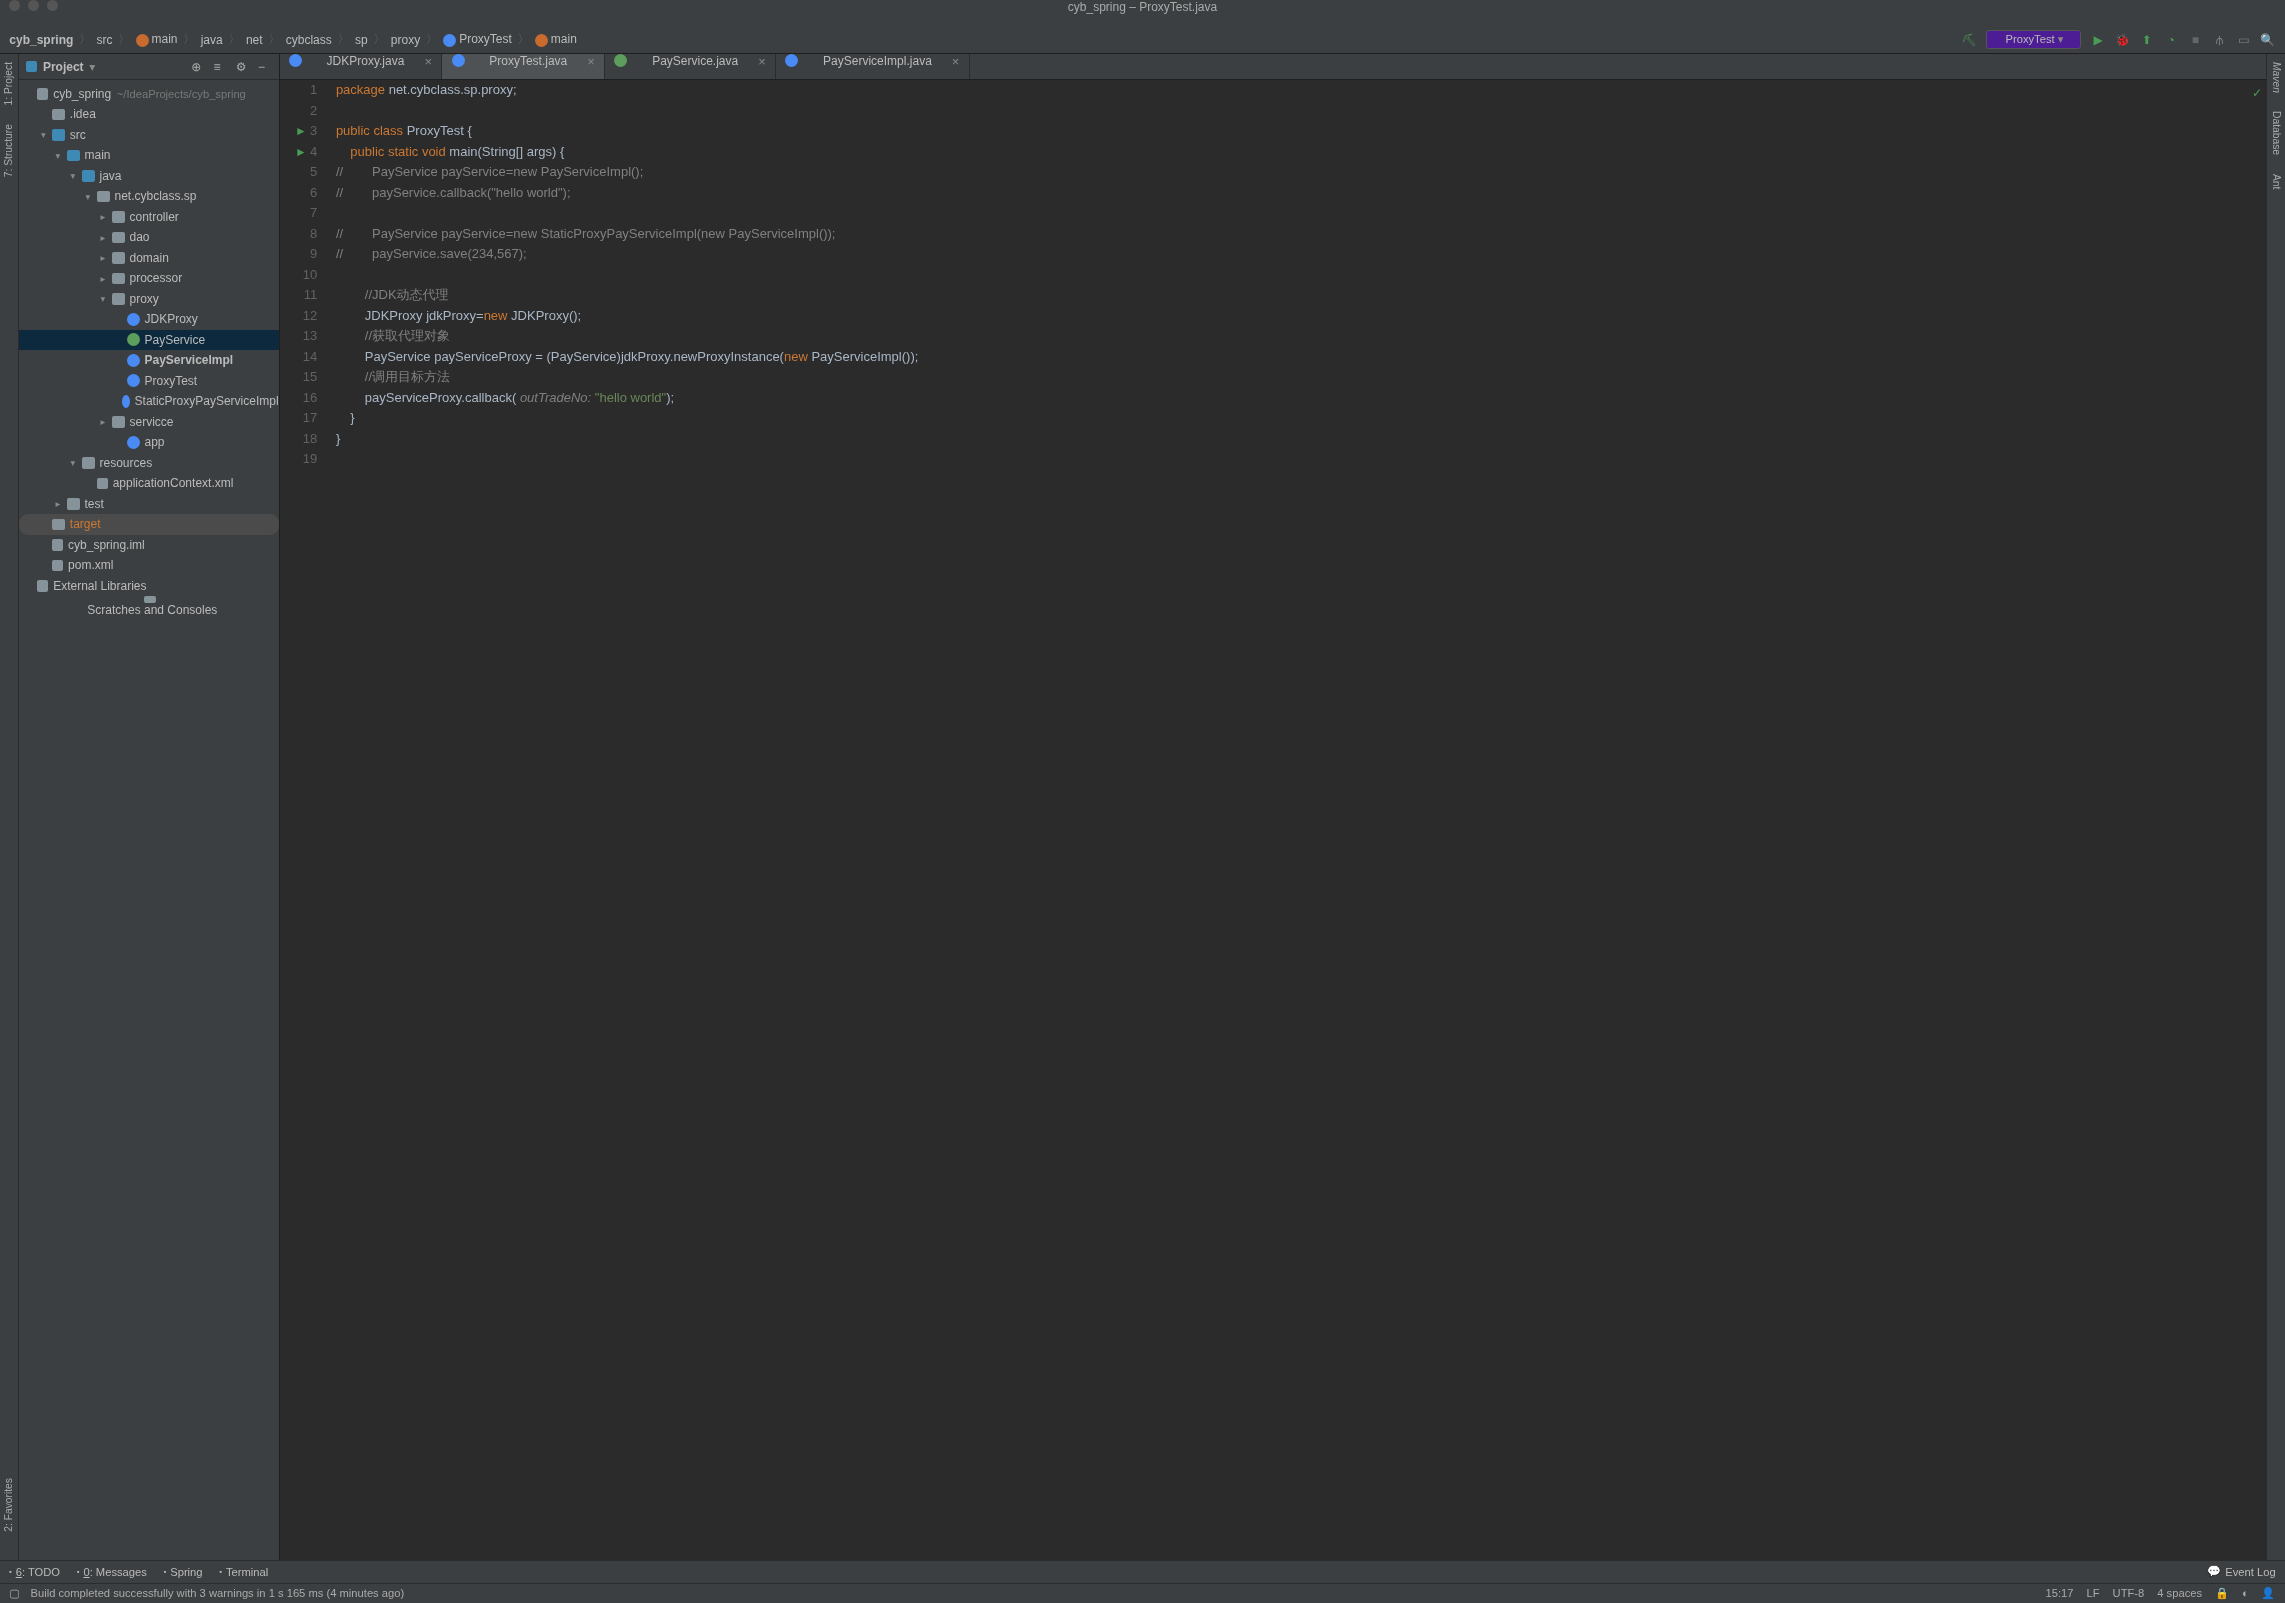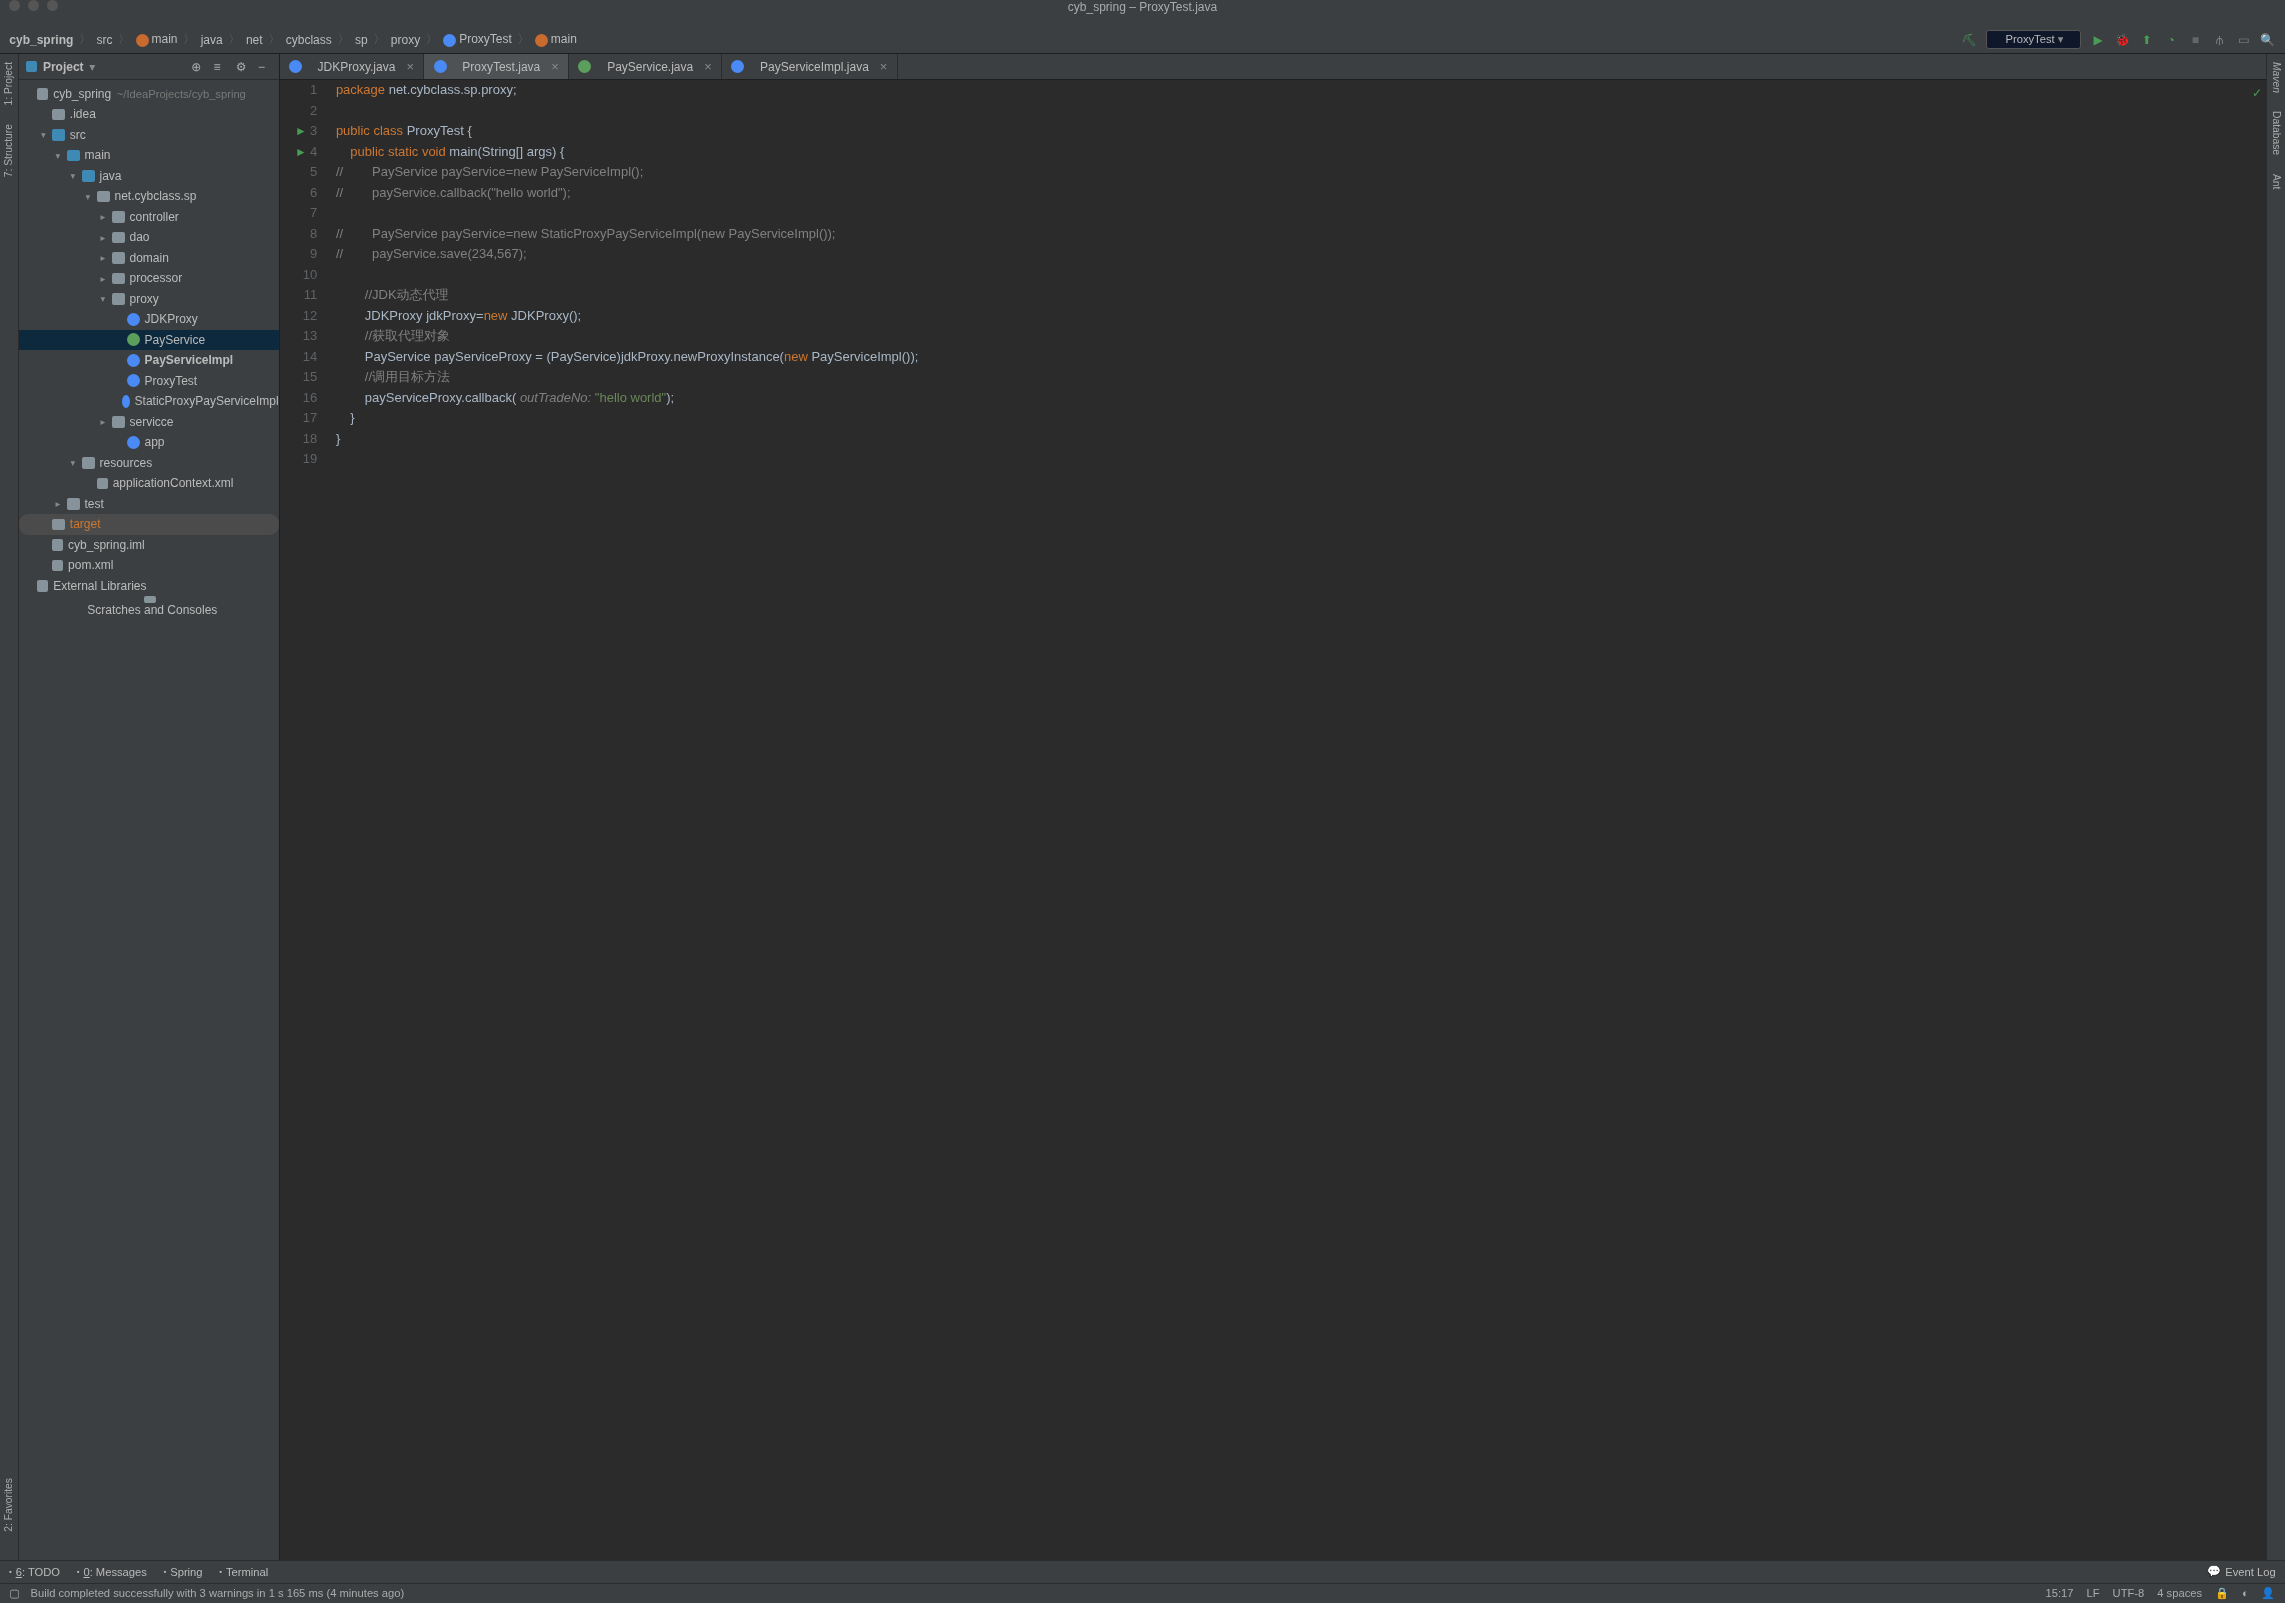--- a/index.html
+++ b/index.html
@@ -9,21 +9,21 @@
 .traffic-dot { width: 11.2px; height: 11.2px; border-radius: 50%; background: #555; }
 .title { position: absolute; left: 50%; transform: translateX(-50%); color: #aaa; font-size: 12px; }
 .breadcrumb-bar { height: 28px; background: #3c3f41; border-bottom: 0.9px solid #1e1e1e; display: flex; align-items: center; padding: 0 9.3px; justify-content: space-between; }
 .crumbs { display: flex; align-items: center; gap: 5.6px; font-size: 12px; }
 .crumb { color: #bbb; cursor: pointer; }
 .crumb-sep { color: #666; }
 .crumb-icon { width: 13px; height: 13px; border-radius: 50%; display: inline-block; vertical-align: middle; margin-right: 2.8px; }
 .ci-blue { background: #4a8af4; }
 .ci-orange { background: #c96a2f; }
 .toolbar-actions { display: flex; align-items: center; gap: 9.3px; }
-.run-config { background: #0f172a; border: 0.9px solid #555; border-radius: 2.8px; padding: 1.9px 17px 1.9px 18.6px; font-size: 11.2px; color: #bbb; cursor: pointer; position: relative; }
+.run-config { background: #4c1d95; border: 0.9px solid #555; border-radius: 2.8px; padding: 1.9px 17px 1.9px 18.6px; font-size: 11.2px; color: #bbb; cursor: pointer; position: relative; }
 .tb-icon { width: 15px; height: 15px; cursor: pointer; display: flex; align-items: center; justify-content: center; }
 .content { flex: 1; display: flex; min-height: 0; }
 .left-rail { width: 18.6px; background: #3c3f41; border-right: 0.9px solid #2b2b2b; display: flex; flex-direction: column; align-items: center; padding-top: 7.5px; gap: 18.6px; }
 .rail-text { writing-mode: vertical-rl; transform: rotate(180deg); font-size: 10.3px; color: #aaa; cursor: pointer; }
 .right-rail { width: 18.6px; background: #3c3f41; border-left: 0.9px solid #2b2b2b; display: flex; flex-direction: column; align-items: center; padding-top: 7.5px; gap: 18.6px; }
 .rail-text-r { writing-mode: vertical-rl; font-size: 10.3px; color: #aaa; cursor: pointer; }
 .project-pane { width: 261px; background: #3c3f41; border-right: 0.9px solid #1e1e1e; display: flex; flex-direction: column; }
 .project-header { height: 26px; display: flex; align-items: center; padding: 0 7.5px; justify-content: space-between; border-bottom: 0.9px solid #2b2b2b; }
 .ph-left { display: flex; align-items: center; gap: 5.6px; }
 .ph-title { font-weight: bold; color: #bbb; }
@@ -37,21 +37,21 @@
 .folder-icon { width: 13px; height: 11.2px; background: #87939a; border-radius: 1.9px; margin-right: 4.7px; display: inline-block; }
 .folder-icon.blue { background: #3e8ab5; }
 .class-icon { width: 13px; height: 13px; border-radius: 50%; margin-right: 4.7px; display: inline-block; }
 .cls-c { background: #4a8af4; }
 .cls-i { background: #5c9e5c; }
 .tree-label { color: #bbb; }
 .tree-label.orange { color: #cc7832; }
 .tree-hint { color: #787878; font-size: 11.2px; margin-left: 5.6px; }
 .editor-area { flex: 1; display: flex; flex-direction: column; background: #2b2b2b; min-width: 0; }
 .tabs { height: 26px; background: #3c3f41; display: flex; align-items: stretch; border-bottom: 0.9px solid #1e1e1e; }
-.tab { display: flex; align-items: center; padding: 0 9.3px; gap: 11px; cursor: pointer; border-right: 0.9px solid #2b2b2b; font-size: 12px; color: #bbb; }
+.tab { display: flex; align-items: flex-start; padding: 0 9.3px; gap: 20px; cursor: pointer; border-right: 0.9px solid #2b2b2b; font-size: 12px; color: #bbb; }
 .tab.active { background: #4e5254; }
 .tab-close { color: #888; font-size: 13px; cursor: pointer; }
 .editor { flex: 1; display: flex; overflow: auto; font-family: "JetBrains Mono", Menlo, Consolas, monospace; font-size: 13px; line-height: 20.5px; }
 .gutter { width: 47px; background: #2b2b2b; text-align: right; padding-right: 9.3px; color: #606366; user-select: none; }
 .gutter-line { height: 20.5px; display: flex; align-items: center; justify-content: flex-end; gap: 5.6px; }
 .run-marker { color: #499c54; font-size: 9.3px; }
 .code { flex: 1; padding-left: 9.3px; white-space: pre; color: #a9b7c6; }
 .code-line { height: 20.5px; }
 .kw { color: #cc7832; }
 .str { color: #6a8759; }

